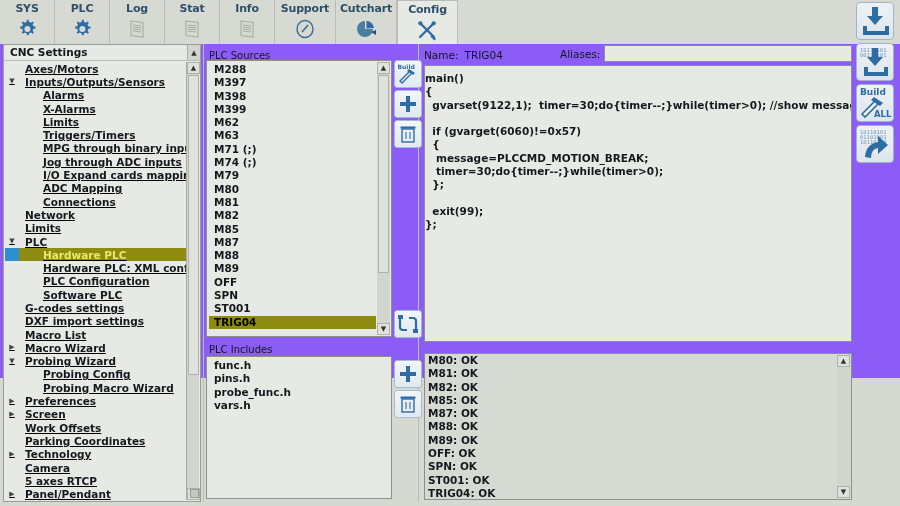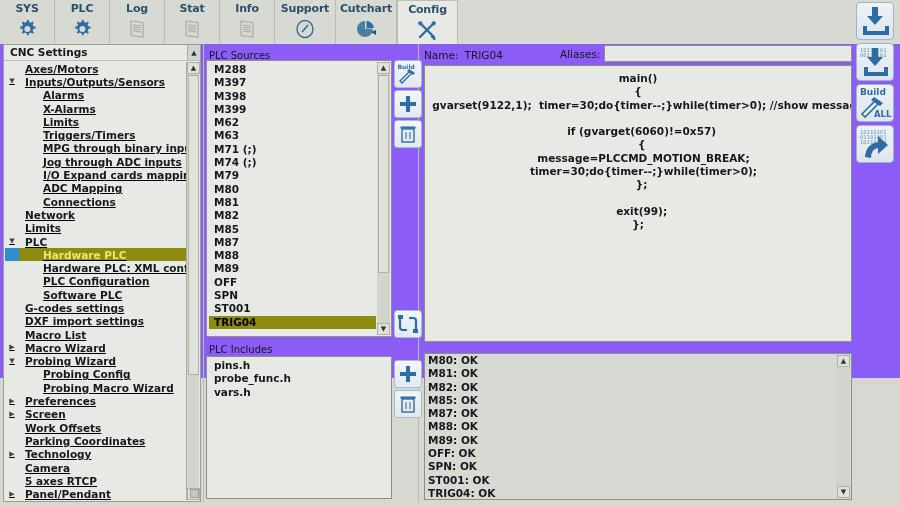--- a/index.html
+++ b/index.html
@@ -132,21 +132,21 @@
   #name-row .lbl { margin-right: 6px; }
   #name-row .val { font-weight: normal; }
   #aliases-label { position: absolute; left: 560px; top: 48px; font-size: 10.5px; color: #15181c;}
   #aliases-input {
     position: absolute; left: 604px; top: 45px; width: 248px; height: 17px;
     background: #e7eae4; border: 1px solid #8c9089;
   }
   #code-box {
     position: absolute; left: 424px; top: 65px; width: 428px; height: 277px;
     background: #e7eae4; border: 1px solid #8c9089;
-    padding: 6px 0; overflow: hidden; text-align: center;
+    padding: 6px 0; overflow: hidden;
   }
   .codeline {
     font-size: 10.5px; font-weight: bold; color: #15181c;
     line-height: 13.3px; white-space: pre;
     font-family: "DejaVu Sans", "Liberation Sans", sans-serif;
   }
   #log-box {
     position: absolute; left: 424px; top: 353px; width: 428px; height: 147px;
     background: #d7dad2; border: 1px solid #8c9089; overflow: hidden;
   }
@@ -541,20 +541,23 @@
     <div class="lvsb">
       <div class="ar">▲</div>
       <div class="thumb"></div>
       <div class="ar bot">▼</div>
     </div>
   </div>
 
   <div id="plc-includes-label">PLC Includes</div>
   <div class="listbox" id="includes-box">
     <div class="listinner" id="includes-inner">
+        <div class="litem">
+          <span>func.h</span>
+        </div>
         <div class="litem">
           <span>pins.h</span>
         </div>
         <div class="litem">
           <span>probe_func.h</span>
         </div>
         <div class="litem">
           <span>vars.h</span>
         </div>
       </div>

